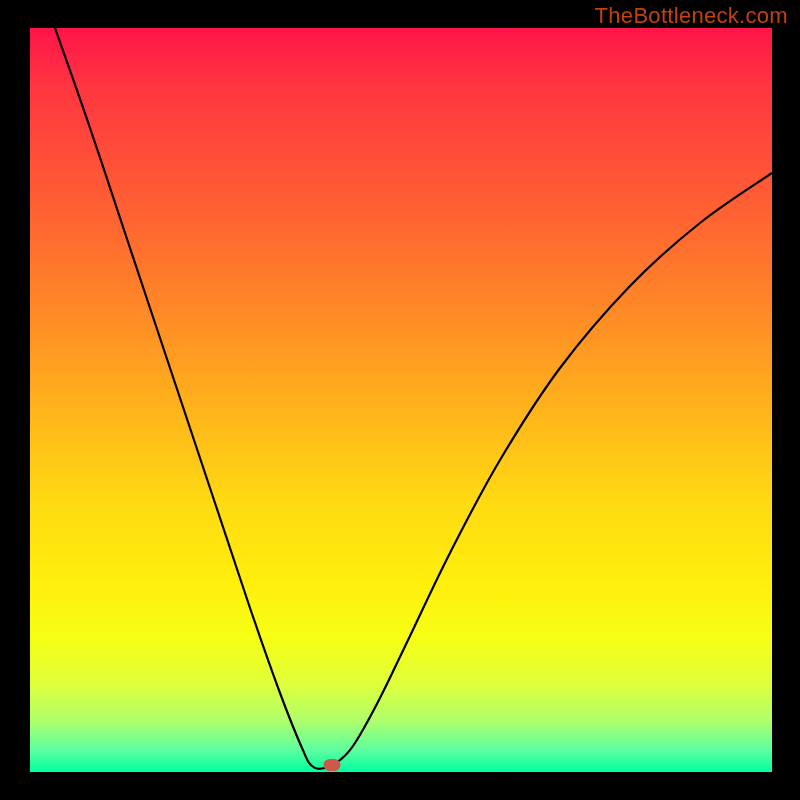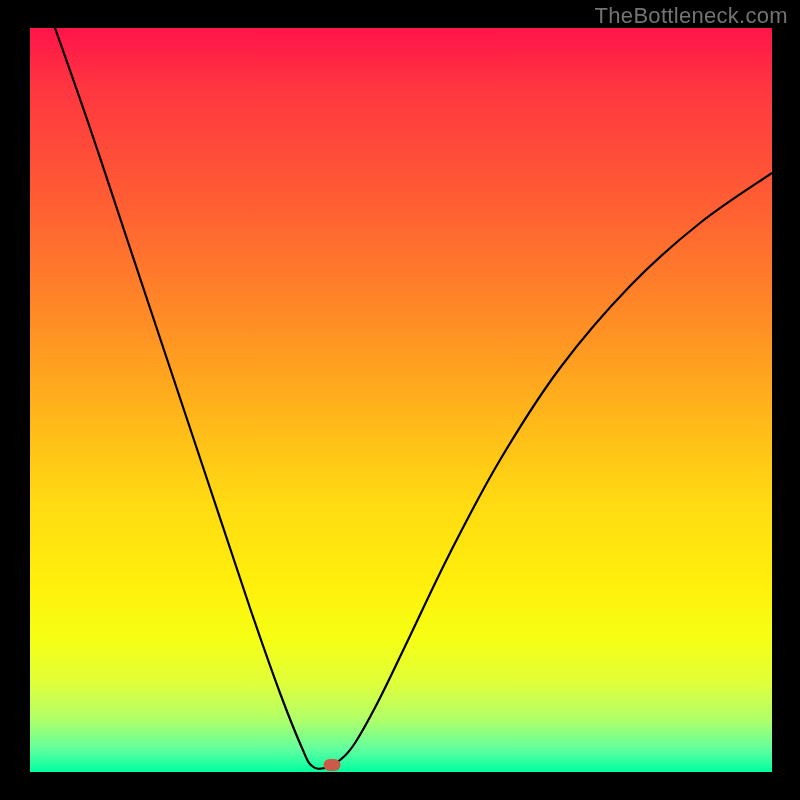--- a/index.html
+++ b/index.html
@@ -8,21 +8,21 @@
     height: 800px;
     background: #000000;
     position: relative;
     overflow: hidden;
     font-family: Arial, sans-serif;
   }
   .watermark {
     position: absolute;
     top: 3px;
     right: 12px;
-    color: #737373;
+    color: #c2410c;
     font-size: 22px;
     font-weight: 500;
     z-index: 10;
     letter-spacing: 0.3px;
   }
   .plot-area {
     position: absolute;
     left: 30px;
     top: 28px;
     width: 742px;

